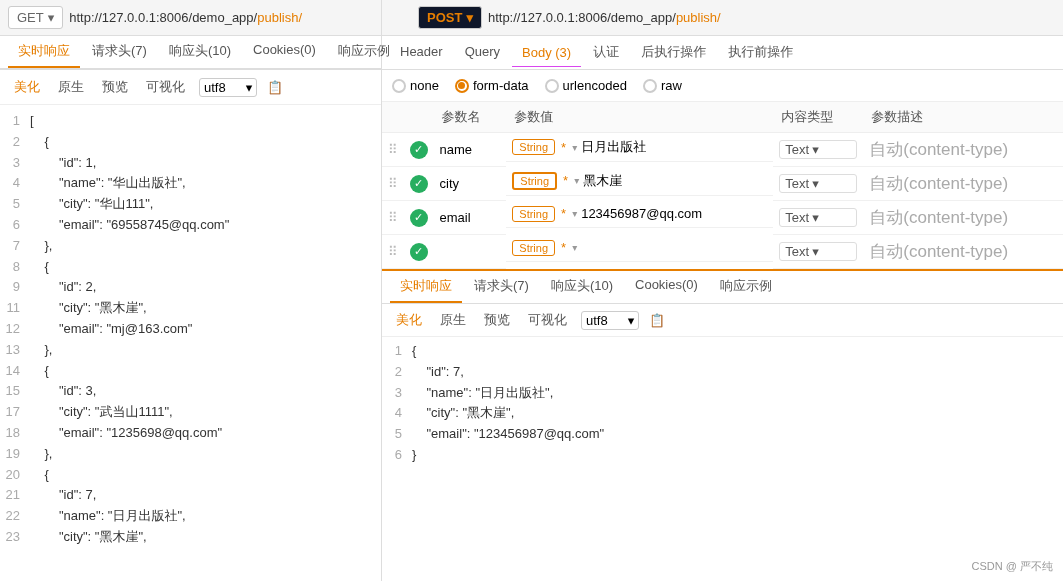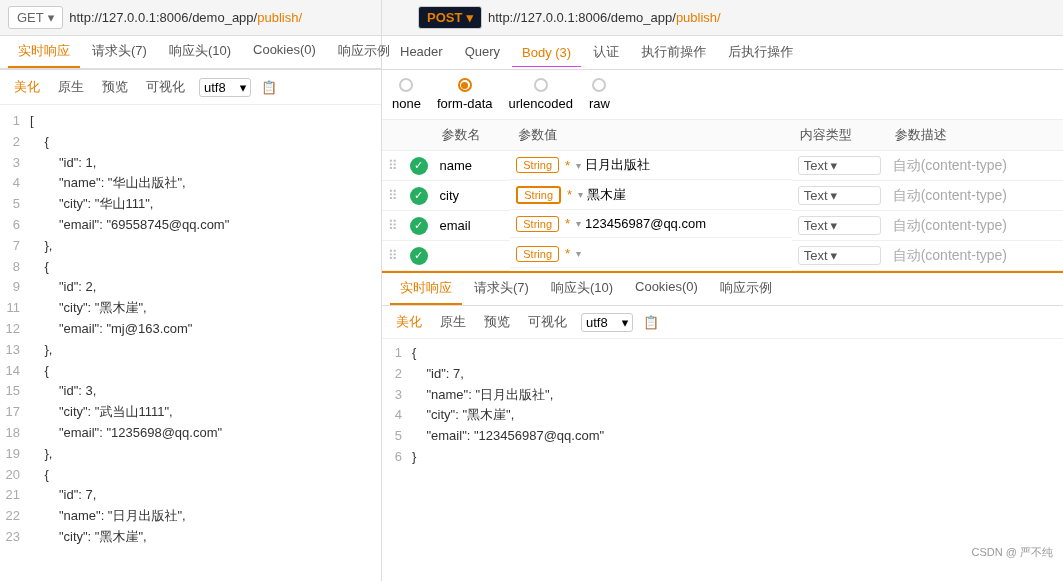--- a/index.html
+++ b/index.html
@@ -97,21 +97,21 @@
       cursor: pointer;
       padding: 2px 4px;
     }
     .toolbar-btn.active { color: #e67e00; }
     .encoding-select {
       border: 1px solid #ccc;
       border-radius: 3px;
       padding: 1px 4px;
       font-size: 12px;
       cursor: pointer;
-      display: flex; align-items: center; gap: 14px;
+      display: flex; align-items: center; gap: 20px;
     }
     .copy-icon {
       cursor: pointer;
       color: #555;
     }
     .code-area {
       flex: 1;
       overflow-y: auto;
       padding: 6px 0;
       background: #fff;
@@ -148,21 +148,20 @@
       align-items: center;
       gap: 16px;
       padding: 8px 10px;
       border-bottom: 1px solid #eee;
     }
     .radio-item {
       display: flex;
       align-items: center;
       gap: 4px;
       cursor: pointer;
-      flex-direction: column;
     }
     .radio-circle {
       width: 14px; height: 14px;
       border-radius: 50%;
       border: 2px solid #ccc;
       background: #fff;
       display: flex; align-items: center; justify-content: center;
     }
     .radio-circle.selected {
       border-color: #e67e00;
@@ -218,21 +217,21 @@
       display: flex; align-items: center; gap: 3px;
       border: 1px solid #ddd;
       border-radius: 3px;
       padding: 1px 5px;
       cursor: pointer;
       font-size: 12px;
       color: #555;
     }
     .auto-content {
       color: #aaa;
-      font-size: 14px;
+      font-size: 17px;
     }
 
     
     .bottom-sub {
       border-top: 2px solid #e67e00;
       display: flex;
       flex-direction: column;
       flex: 1;
     }
     .bottom-tabs {
@@ -253,21 +252,21 @@
       flex: 1;
       overflow-y: auto;
       padding: 4px 0;
       font-family: 'Courier New', monospace;
       font-size: 12px;
     }
 
     
     .watermark {
       position: fixed;
-      bottom: 21px;
+      bottom: 7px;
       right: 10px;
       font-size: 11px;
       color: #999;
     }
 
     .params-area {
       overflow-y: auto;
       max-height: 200px;
     }
   </style>
@@ -304,22 +303,22 @@
       <div class="tab">响应头(10)</div>
       <div class="tab">Cookies(0)</div>
       <div class="tab">响应示例</div>
     </div>
   </div>
   <div style="display:flex; align-items:center; padding:0 8px; gap:2px;">
     <div class="tab">Header</div>
     <div class="tab">Query</div>
     <div class="tab body-tab-active tab">Body (3)</div>
     <div class="tab">认证</div>
+    <div class="tab">后执行操作</div>
     <div class="tab">执行前操作</div>
-    <div class="tab">后执行操作</div>
   </div>
 </div>
 
 <div class="main-layout">
 
   <div class="left-panel">
     <div class="left-toolbar">
       <span class="toolbar-btn active">美化</span>
       <span class="toolbar-btn">原生</span>
       <span class="toolbar-btn">预览</span>

